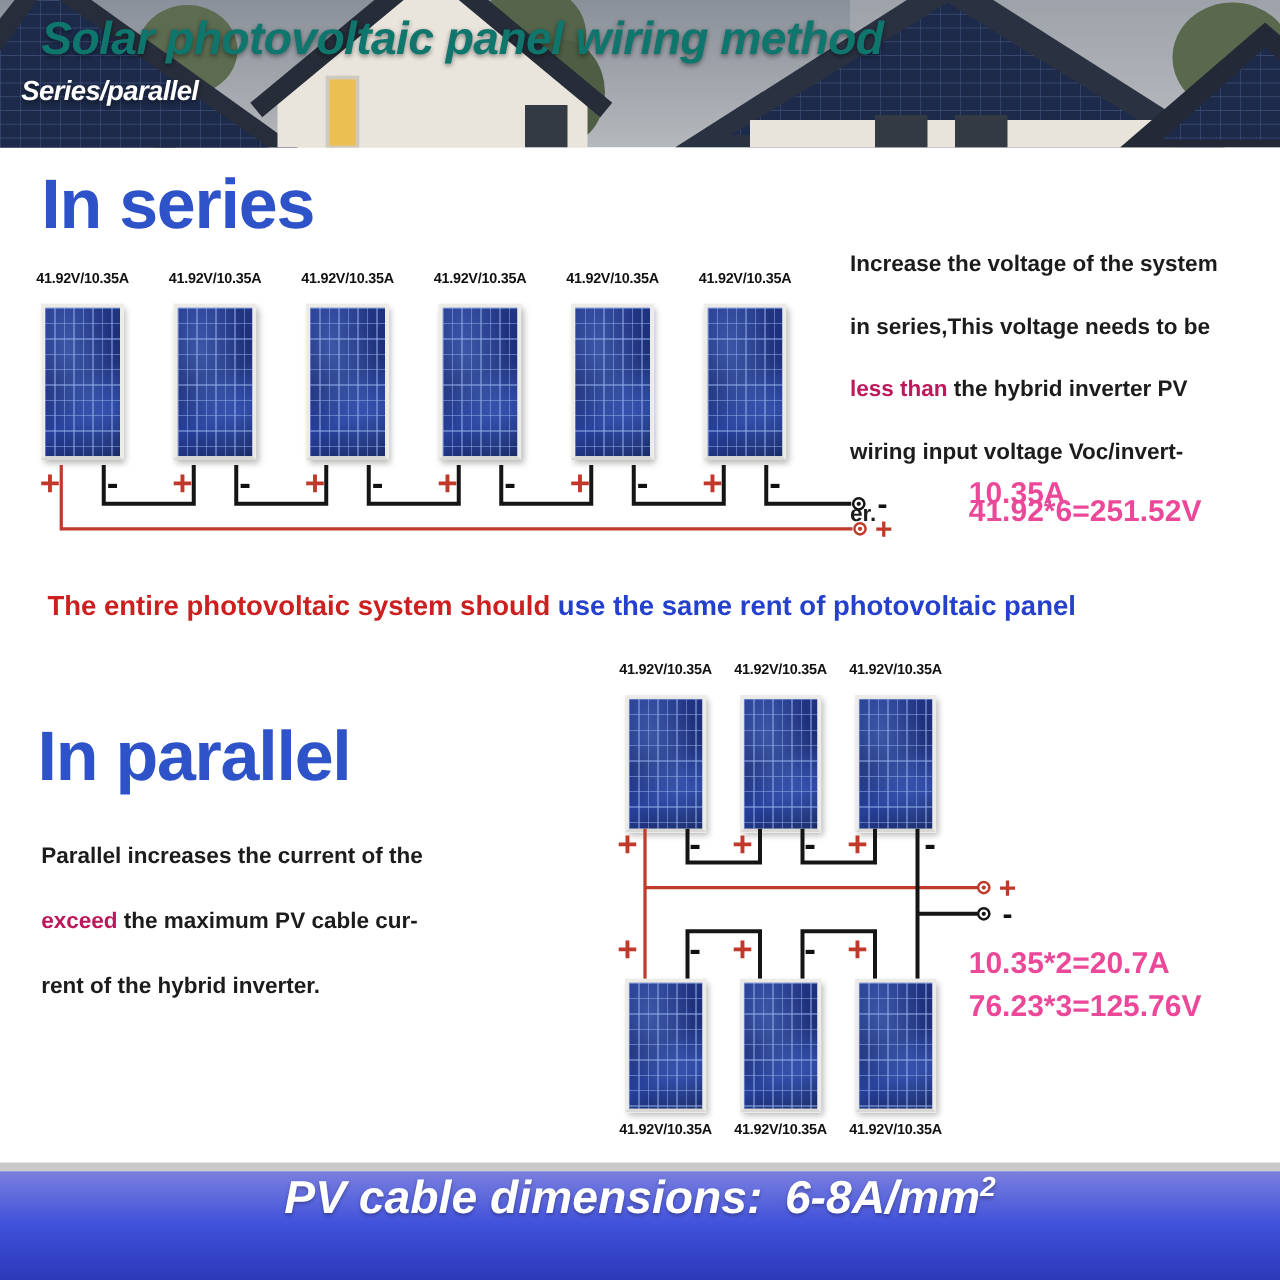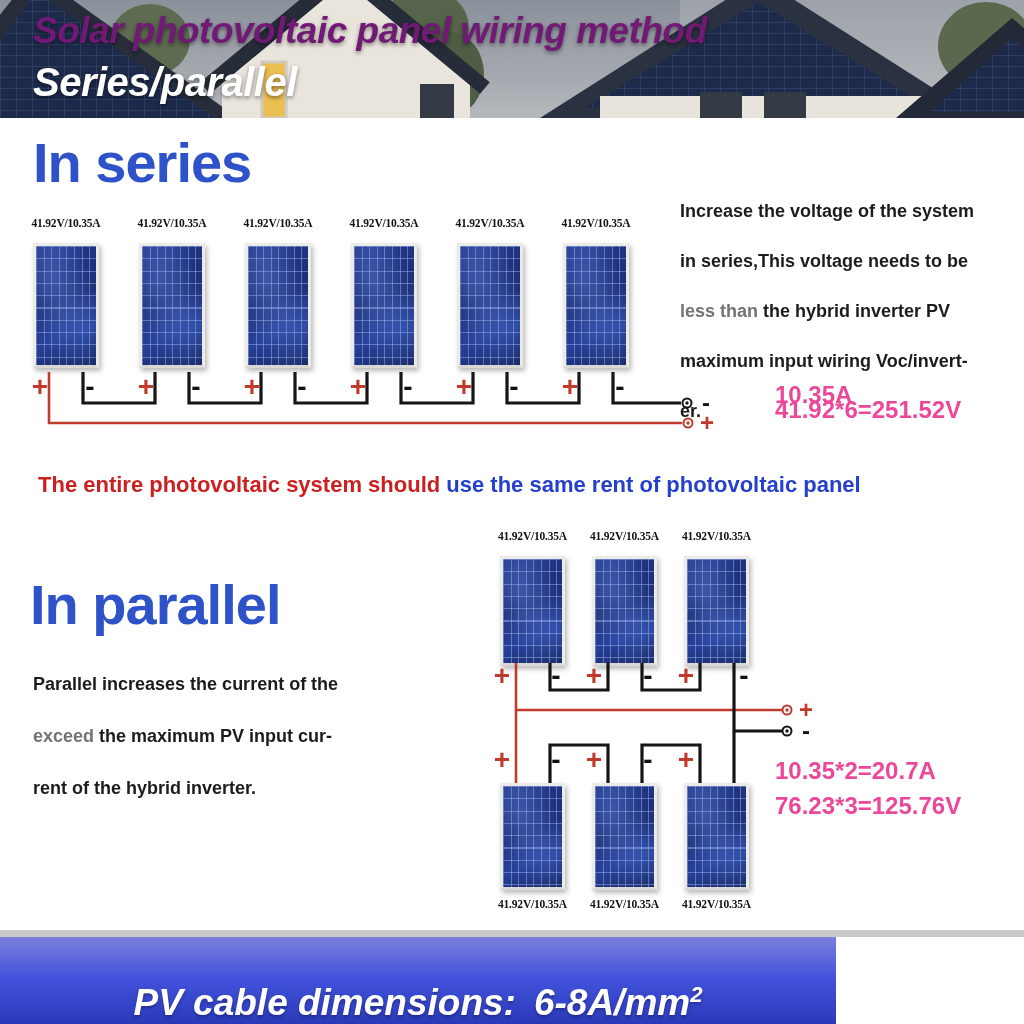--- a/index.html
+++ b/index.html
@@ -5,53 +5,53 @@
   html,body{margin:0;padding:0;}
   body{
     width:1024px;height:1024px;position:relative;background:#ffffff;
     font-family:"Liberation Sans", sans-serif;overflow:hidden;
   }
 
   
   .hero{position:absolute;left:0;top:0;width:1024px;height:118px;overflow:hidden;}
   .hero svg{display:block;width:1024px;height:118px;}
   .hero-title{
-    position:absolute;left:33px;top:10px;color:#701a75;
+    position:absolute;left:33px;top:10px;color:#0f766e;
     font-size:37px;font-weight:bold;font-style:italic;letter-spacing:-0.5px;
     text-shadow:0 2px 4px rgba(0,0,0,.45);white-space:nowrap;
   }
   .hero-subtitle{
-    position:absolute;left:33px;top:60px;color:#ffffff;
-    font-size:40px;font-weight:bold;font-style:italic;letter-spacing:-0.5px;
+    position:absolute;left:17px;top:60px;color:#ffffff;
+    font-size:22px;font-weight:bold;font-style:italic;letter-spacing:-0.5px;
     text-shadow:0 2px 4px rgba(0,0,0,.45);white-space:nowrap;
   }
 
   
   .section-heading{
     position:absolute;font-size:56px;font-weight:bold;
     color:#2e52c8;letter-spacing:-1px;white-space:nowrap;
   }
   .para{position:absolute;font-weight:bold;color:#1c1c1c;font-size:18px;}
   .para .pline{display:block;line-height:34px;white-space:nowrap;margin-top:16px;}
   .para.parallel-desc .pline{line-height:36px;}
-  .redtxt{color:#737373;}
+  .redtxt{color:#be185d;}
   .note{
     position:absolute;left:38px;top:472px;font-size:22px;font-weight:bold;white-space:nowrap;
   }
   .note .note-red{color:#cc1f1f;text-align:center;}
   .note .note-blue{color:#2440cc;}
   .result{
     position:absolute;font-size:24px;font-weight:bold;color:#ec4899;white-space:nowrap;
   }
 
   
   .pv-wrap{position:absolute;text-align:center;}
   .pv-label{
     font-size:11.5px;font-weight:bold;color:#111;letter-spacing:-0.2px;
-    white-space:nowrap;line-height:16px;font-family:Liberation Serif, serif;
+    white-space:nowrap;line-height:16px;
   }
   .pv-wrap.top-label .pv-label{margin-bottom:12px;}
   .pv-wrap.bottom-label .pv-label{margin-top:6px;}
   .pv{
     margin:0 auto;box-sizing:border-box;
     border:3px solid #ecebe7;border-bottom-color:#d9d8d4;
     box-shadow:2px 3px 5px rgba(0,0,0,.28);
     background:
       repeating-linear-gradient(90deg, rgba(150,178,238,.50) 0 1px, transparent 1px 7.6px),
       repeating-linear-gradient(180deg, rgba(150,178,238,.50) 0 1px, transparent 1px 12.3px),
@@ -69,23 +69,23 @@
   .wire-black{stroke:#151515;stroke-width:3.2;fill:none;}
   .wire-red{stroke:#bf3b2c;stroke-width:2.6;fill:none;}
   .glyph-plus{fill:#c0392b;font-size:28px;text-anchor:middle;}
   .glyph-minus{fill:#111111;font-size:28px;text-anchor:middle;}
   .term-label-plus{fill:#c0392b;font-size:24px;text-anchor:middle;}
   .term-label-minus{fill:#111111;font-size:24px;text-anchor:middle;}
 
   
   .footer-strip{position:absolute;left:0;top:930px;width:1024px;height:7px;background:#c9c9c9;}
   .footer{
-    position:absolute;left:0;top:937px;width:836px;height:87px;
+    position:absolute;left:0;top:937px;width:1024px;height:87px;
     background:linear-gradient(180deg,#7a7fdd 0%,#4152dc 48%,#2b39b8 100%);
-    display:flex;align-items:flex-end;justify-content:center;
+    display:flex;align-items:flex-start;justify-content:center;
   }
   .footer-text{
     color:#ffffff;font-size:37px;font-weight:bold;font-style:italic;
     text-shadow:0 2px 3px rgba(0,0,0,.3);white-space:nowrap;
   }
   .footer-text .gap{margin-left:18px;}
   .footer-text sup{font-size:60%;}
 </style>
 </head>
 <body>
@@ -136,21 +136,21 @@
   <div class="hero-title">Solar photovoltaic panel wiring method</div>
   <div class="hero-subtitle">Series/parallel</div>
 </div>
 
 <div class="section-heading" style="left:33px;top:130px;">In series</div>
 
 <div class="para" style="left:680px;top:178px;width:340px;">
   <span class="pline">Increase the voltage of the system</span>
   <span class="pline">in series,This voltage needs to be</span>
   <span class="pline"><span class="redtxt">less than</span><span> the hybrid inverter PV</span></span>
-  <span class="pline">maximum input wiring Voc/invert-</span>
+  <span class="pline">wiring input voltage Voc/invert-</span>
   <span class="pline">er.</span>
 </div>
 
 <div class="pv-wrap top-label" style="left:13px;top:215px;width:106px;">
   <div class="pv-label">41.92V/10.35A</div>
   <div class="pv series-size"></div>
 </div>
 <div class="pv-wrap top-label" style="left:119px;top:215px;width:106px;">
   <div class="pv-label">41.92V/10.35A</div>
   <div class="pv series-size"></div>
@@ -208,21 +208,21 @@
 <div class="result" style="left:775px;top:396px;">41.92*6=251.52V</div>
 
 <div class="note">
   <span class="note-red">The entire photovoltaic system should</span><span class="note-blue"> use the same rent of photovoltaic panel</span>
 </div>
 
 <div class="section-heading" style="left:30px;top:572px;">In parallel</div>
 
 <div class="para parallel-desc" style="left:33px;top:650px;width:410px;">
   <span class="pline">Parallel increases the current of the</span>
-  <span class="pline"><span class="redtxt">exceed</span><span> the maximum PV input cur-</span></span>
+  <span class="pline"><span class="redtxt">exceed</span><span> the maximum PV cable cur-</span></span>
   <span class="pline">rent of the hybrid inverter.</span>
 </div>
 
 <div class="pv-wrap top-label" style="left:487px;top:528px;width:91px;">
   <div class="pv-label">41.92V/10.35A</div>
   <div class="pv par-top-size"></div>
 </div>
 <div class="pv-wrap top-label" style="left:579px;top:528px;width:91px;">
   <div class="pv-label">41.92V/10.35A</div>
   <div class="pv par-top-size"></div>

